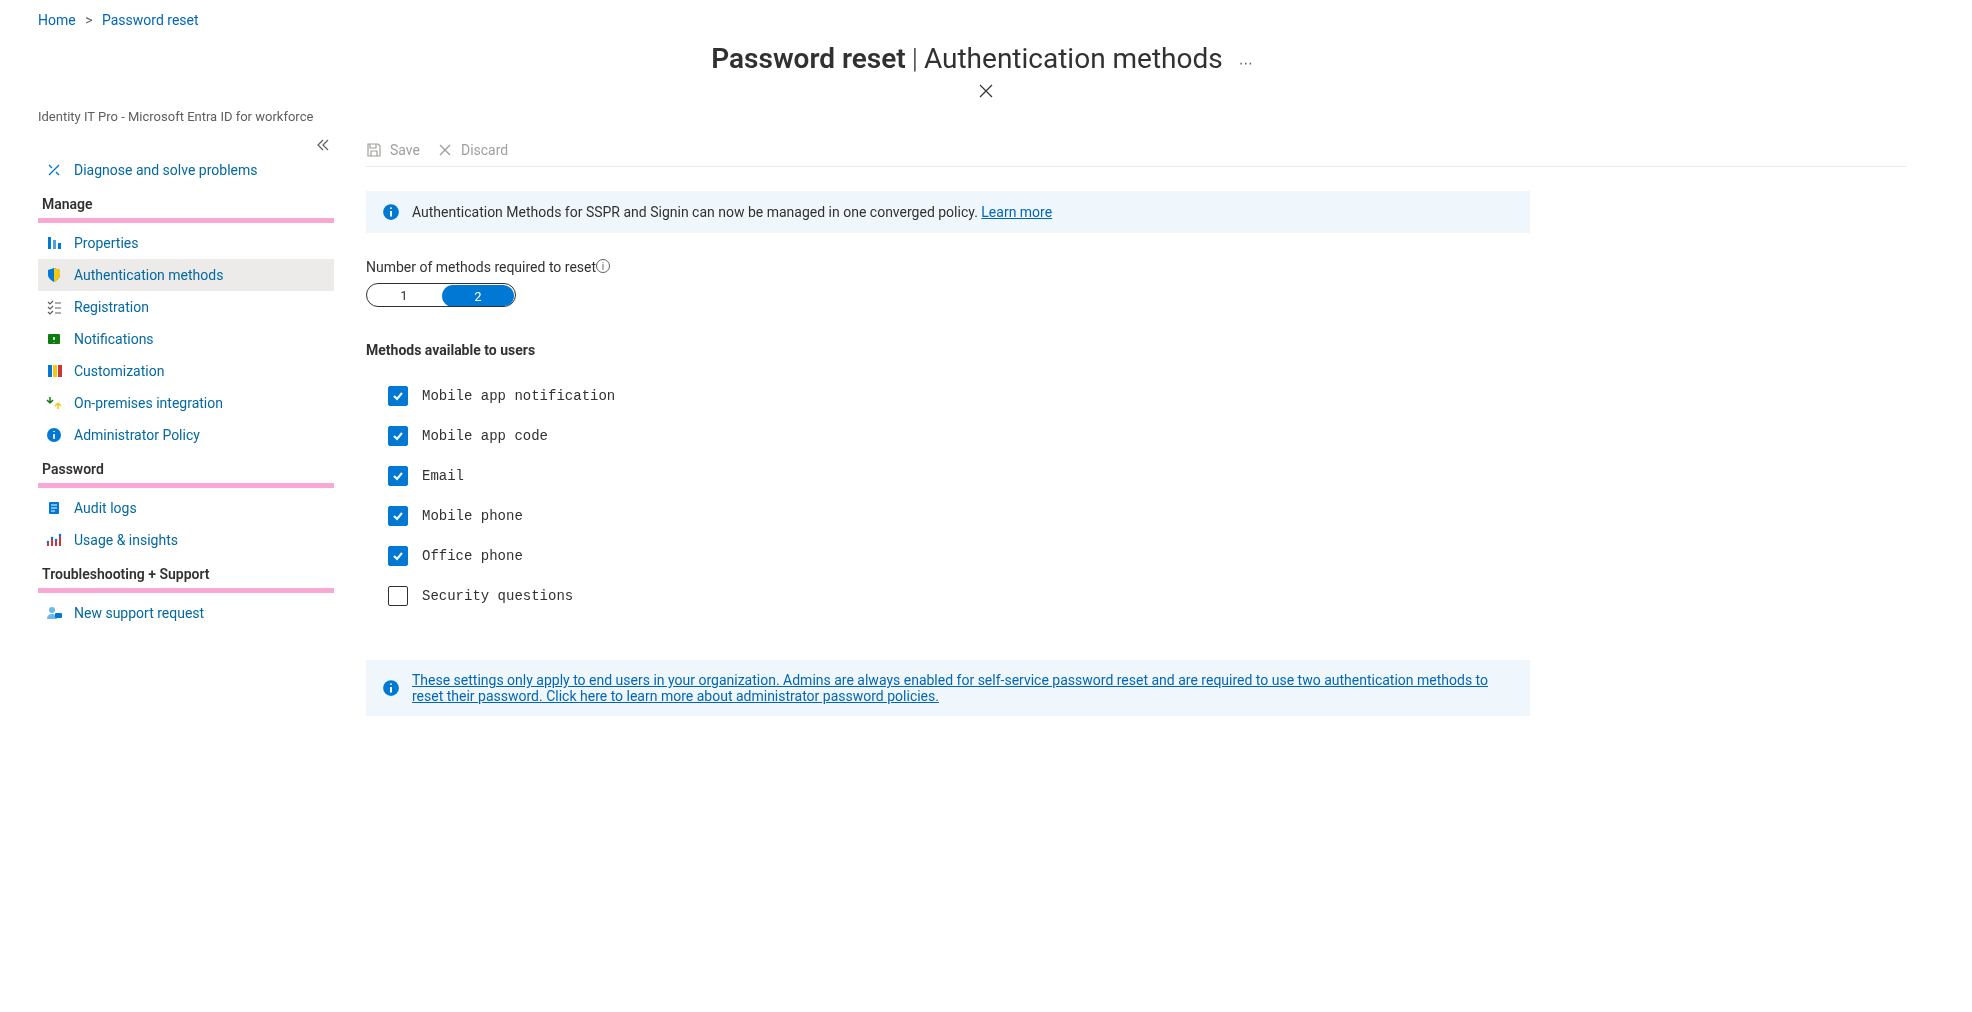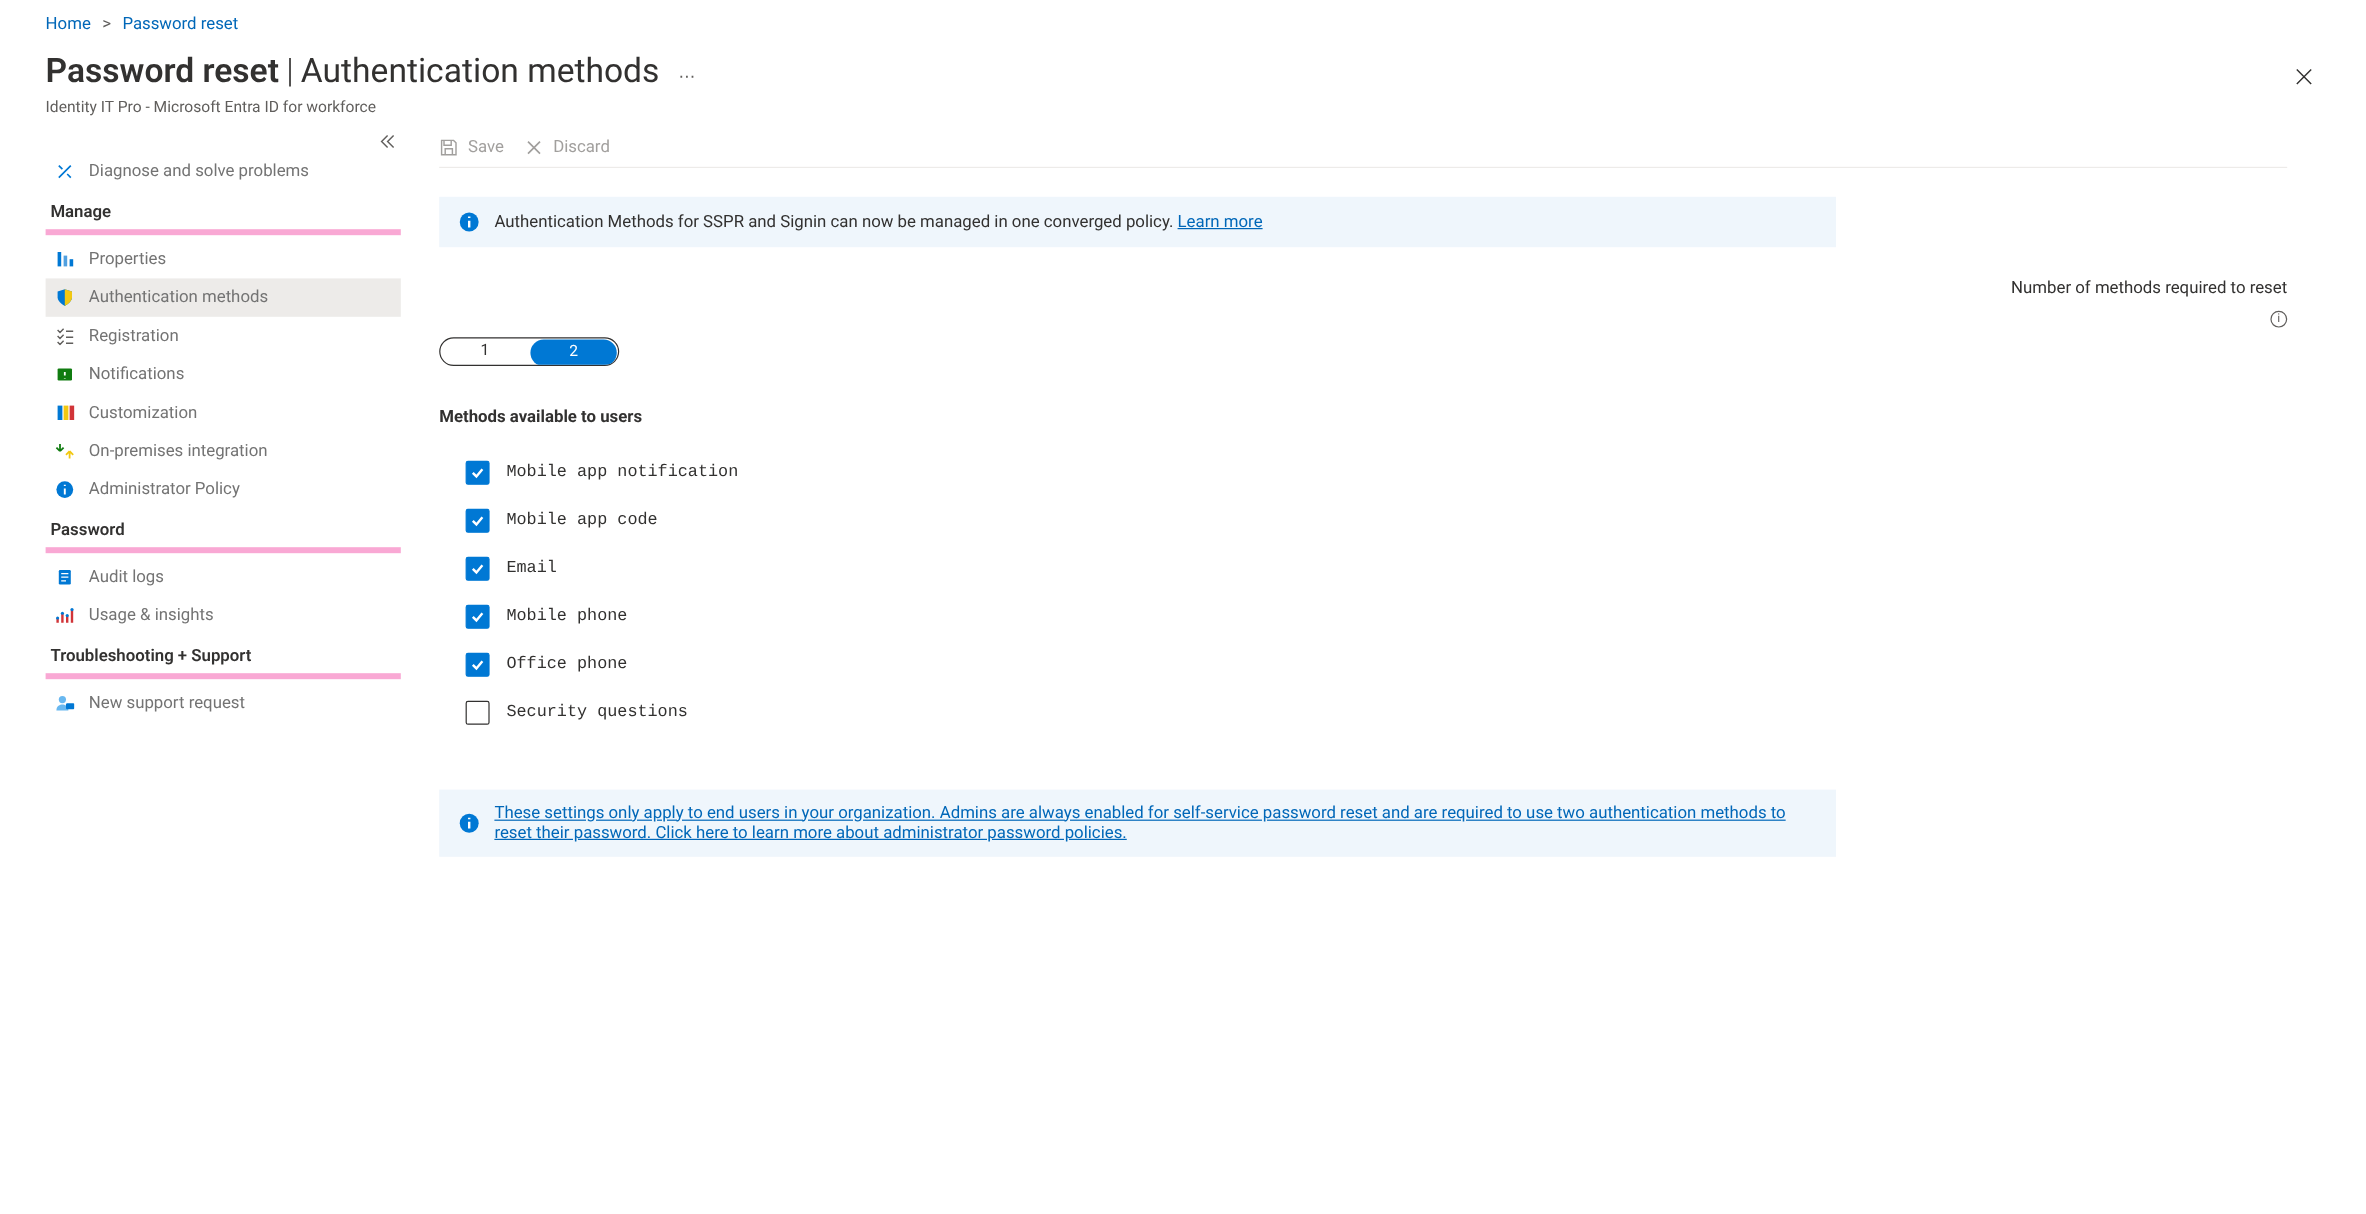--- a/index.html
+++ b/index.html
@@ -9,49 +9,49 @@
     color: #323130;
     background: #fff;
     width: 1972px;
   }
   .page { padding: 12px 38px 40px 38px; }
 
   .breadcrumb { font-size: 14px; margin-bottom: 14px; }
   .breadcrumb a { color: #0067B8; text-decoration: none; }
   .breadcrumb .sep { color: #605e5c; margin: 0 6px; }
 
-  .title-row { display: flex; align-items: flex-end; justify-content: space-between; }
+  .title-row { display: flex; align-items: center; justify-content: space-between; flex-direction: column; }
   .title-left { display: flex; align-items: baseline; gap: 10px; }
   .title { font-size: 28px; font-weight: 600; }
   .title .light { font-weight: 400; color: #323130; }
   .title .bar { font-weight: 300; color: #323130; margin: 0 6px; }
   .more-btn { width: 28px; height: 28px; display: flex; align-items: center; justify-content: center; color: #605e5c; cursor: pointer; font-size: 14px; letter-spacing: 2px; }
   .close-btn { width: 28px; height: 28px; display: flex; align-items: center; justify-content: center; color: #323130; cursor: pointer; }
   .subtitle { font-size: 13px; color: #605e5c; margin-top: 4px; margin-bottom: 10px; }
 
   .body { display: flex; }
   .sidebar { width: 300px; flex: 0 0 300px; position: relative; padding-right: 4px; }
   .collapse-btn { position: absolute; top: 4px; right: 8px; color: #605e5c; cursor: pointer; }
 
-  .side-item { display: flex; align-items: center; gap: 12px; padding: 8px 8px; cursor: pointer; font-size: 14px; color: #737373; }
+  .side-item { display: flex; align-items: center; gap: 12px; padding: 8px 8px; cursor: pointer; font-size: 14px; color: #0369a1; }
   .side-item.active { background: #edebe9; }
   .side-item .ic { width: 16px; height: 16px; display: flex; align-items: center; justify-content: center; flex: 0 0 16px; }
   .side-section-label { font-size: 14px; font-weight: 600; color: #323130; padding: 10px 4px 6px 4px; border-bottom: 5px solid #f9a8d4; margin-bottom: 4px; }
 
   .main { flex: 1; padding-left: 28px; padding-right: 28px; padding-top: 0; }
   .toolbar { display: flex; align-items: center; gap: 17px; border-bottom: 1px solid #edebe9; padding: 8px 0 8px 0; margin-bottom: 24px; }
   .tbtn { display: inline-flex; align-items: center; gap: 8px; color: #a19f9d; font-size: 14px; cursor: pointer; }
   .tbtn .ic { width: 16px; height: 16px; display:flex; align-items:center; justify-content:center; }
 
   .info-banner { background: #eff6fc; display: flex; align-items: center; gap: 12px; padding: 12px 16px; font-size: 14px; width: 1164px; margin-bottom: 26px; }
   .info-banner .ic { width: 18px; height: 18px; flex: 0 0 18px; }
   .info-banner a { color: #0067B8; text-decoration: underline; }
   .info-banner .link-block { color: #0067B8; text-decoration: underline; }
 
-  .field-label { font-size: 14px; color: #323130; display: flex; align-items: flex-end; gap: 11px; margin-bottom: 8px; flex-direction: column; }
+  .field-label { font-size: 14px; color: #323130; display: flex; align-items: flex-start; gap: 0; margin-bottom: 8px; }
   .info-circle { width: 14px; height: 14px; border: 1px solid #605e5c; border-radius: 50%; display: inline-flex; align-items: center; justify-content: center; font-size: 10px; color: #605e5c; }
 
   .toggle-group { display: inline-flex; border: 1px solid #323130; border-radius: 999px; overflow: hidden; height: 24px; }
   .toggle-opt { width: 74px; display: flex; align-items: center; justify-content: center; font-size: 13px; cursor: pointer; }
   .toggle-opt.selected { background: #0078d4; color: #fff; border-radius: 999px; margin: 1px; width: 72px; height: 22px; }
   .toggle-opt:not(.selected) { color: #323130; }
 
   .section-heading { font-size: 14px; margin-top: 35px; margin-bottom: 18px; font-weight: bold; }
 
   .method-row { display: flex; align-items: center; gap: 14px; padding: 10px 0 10px 22px; }

